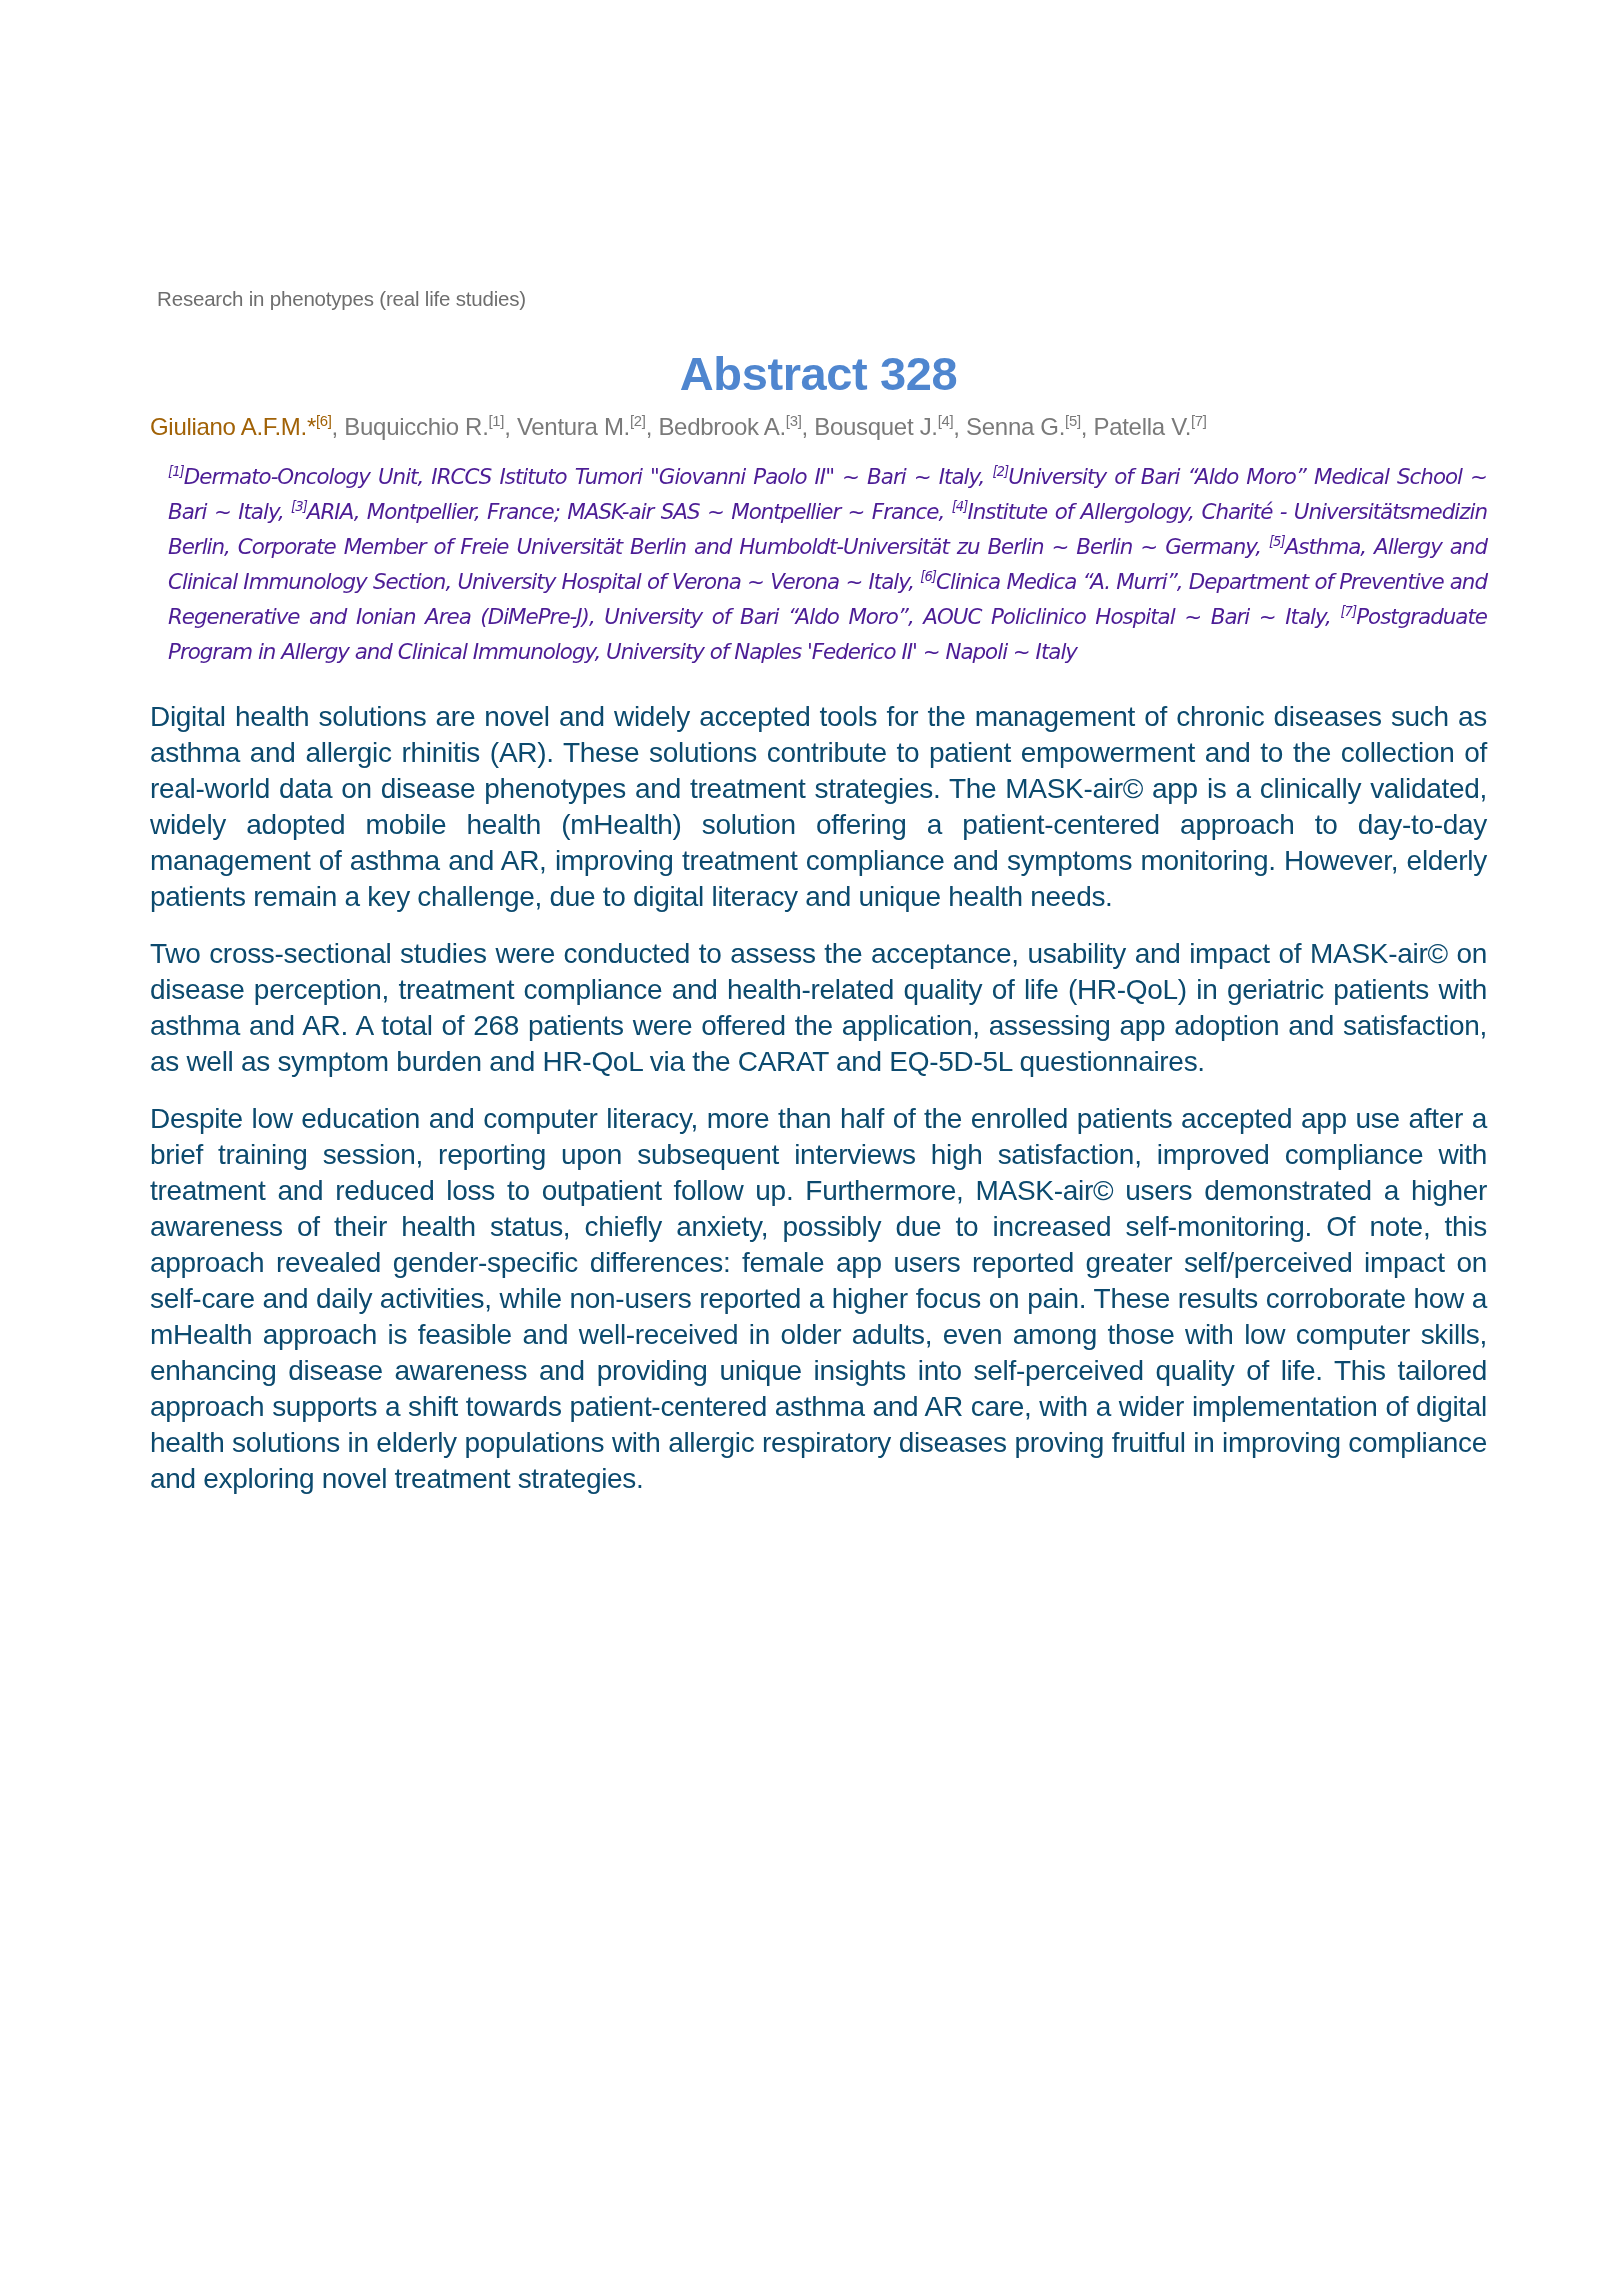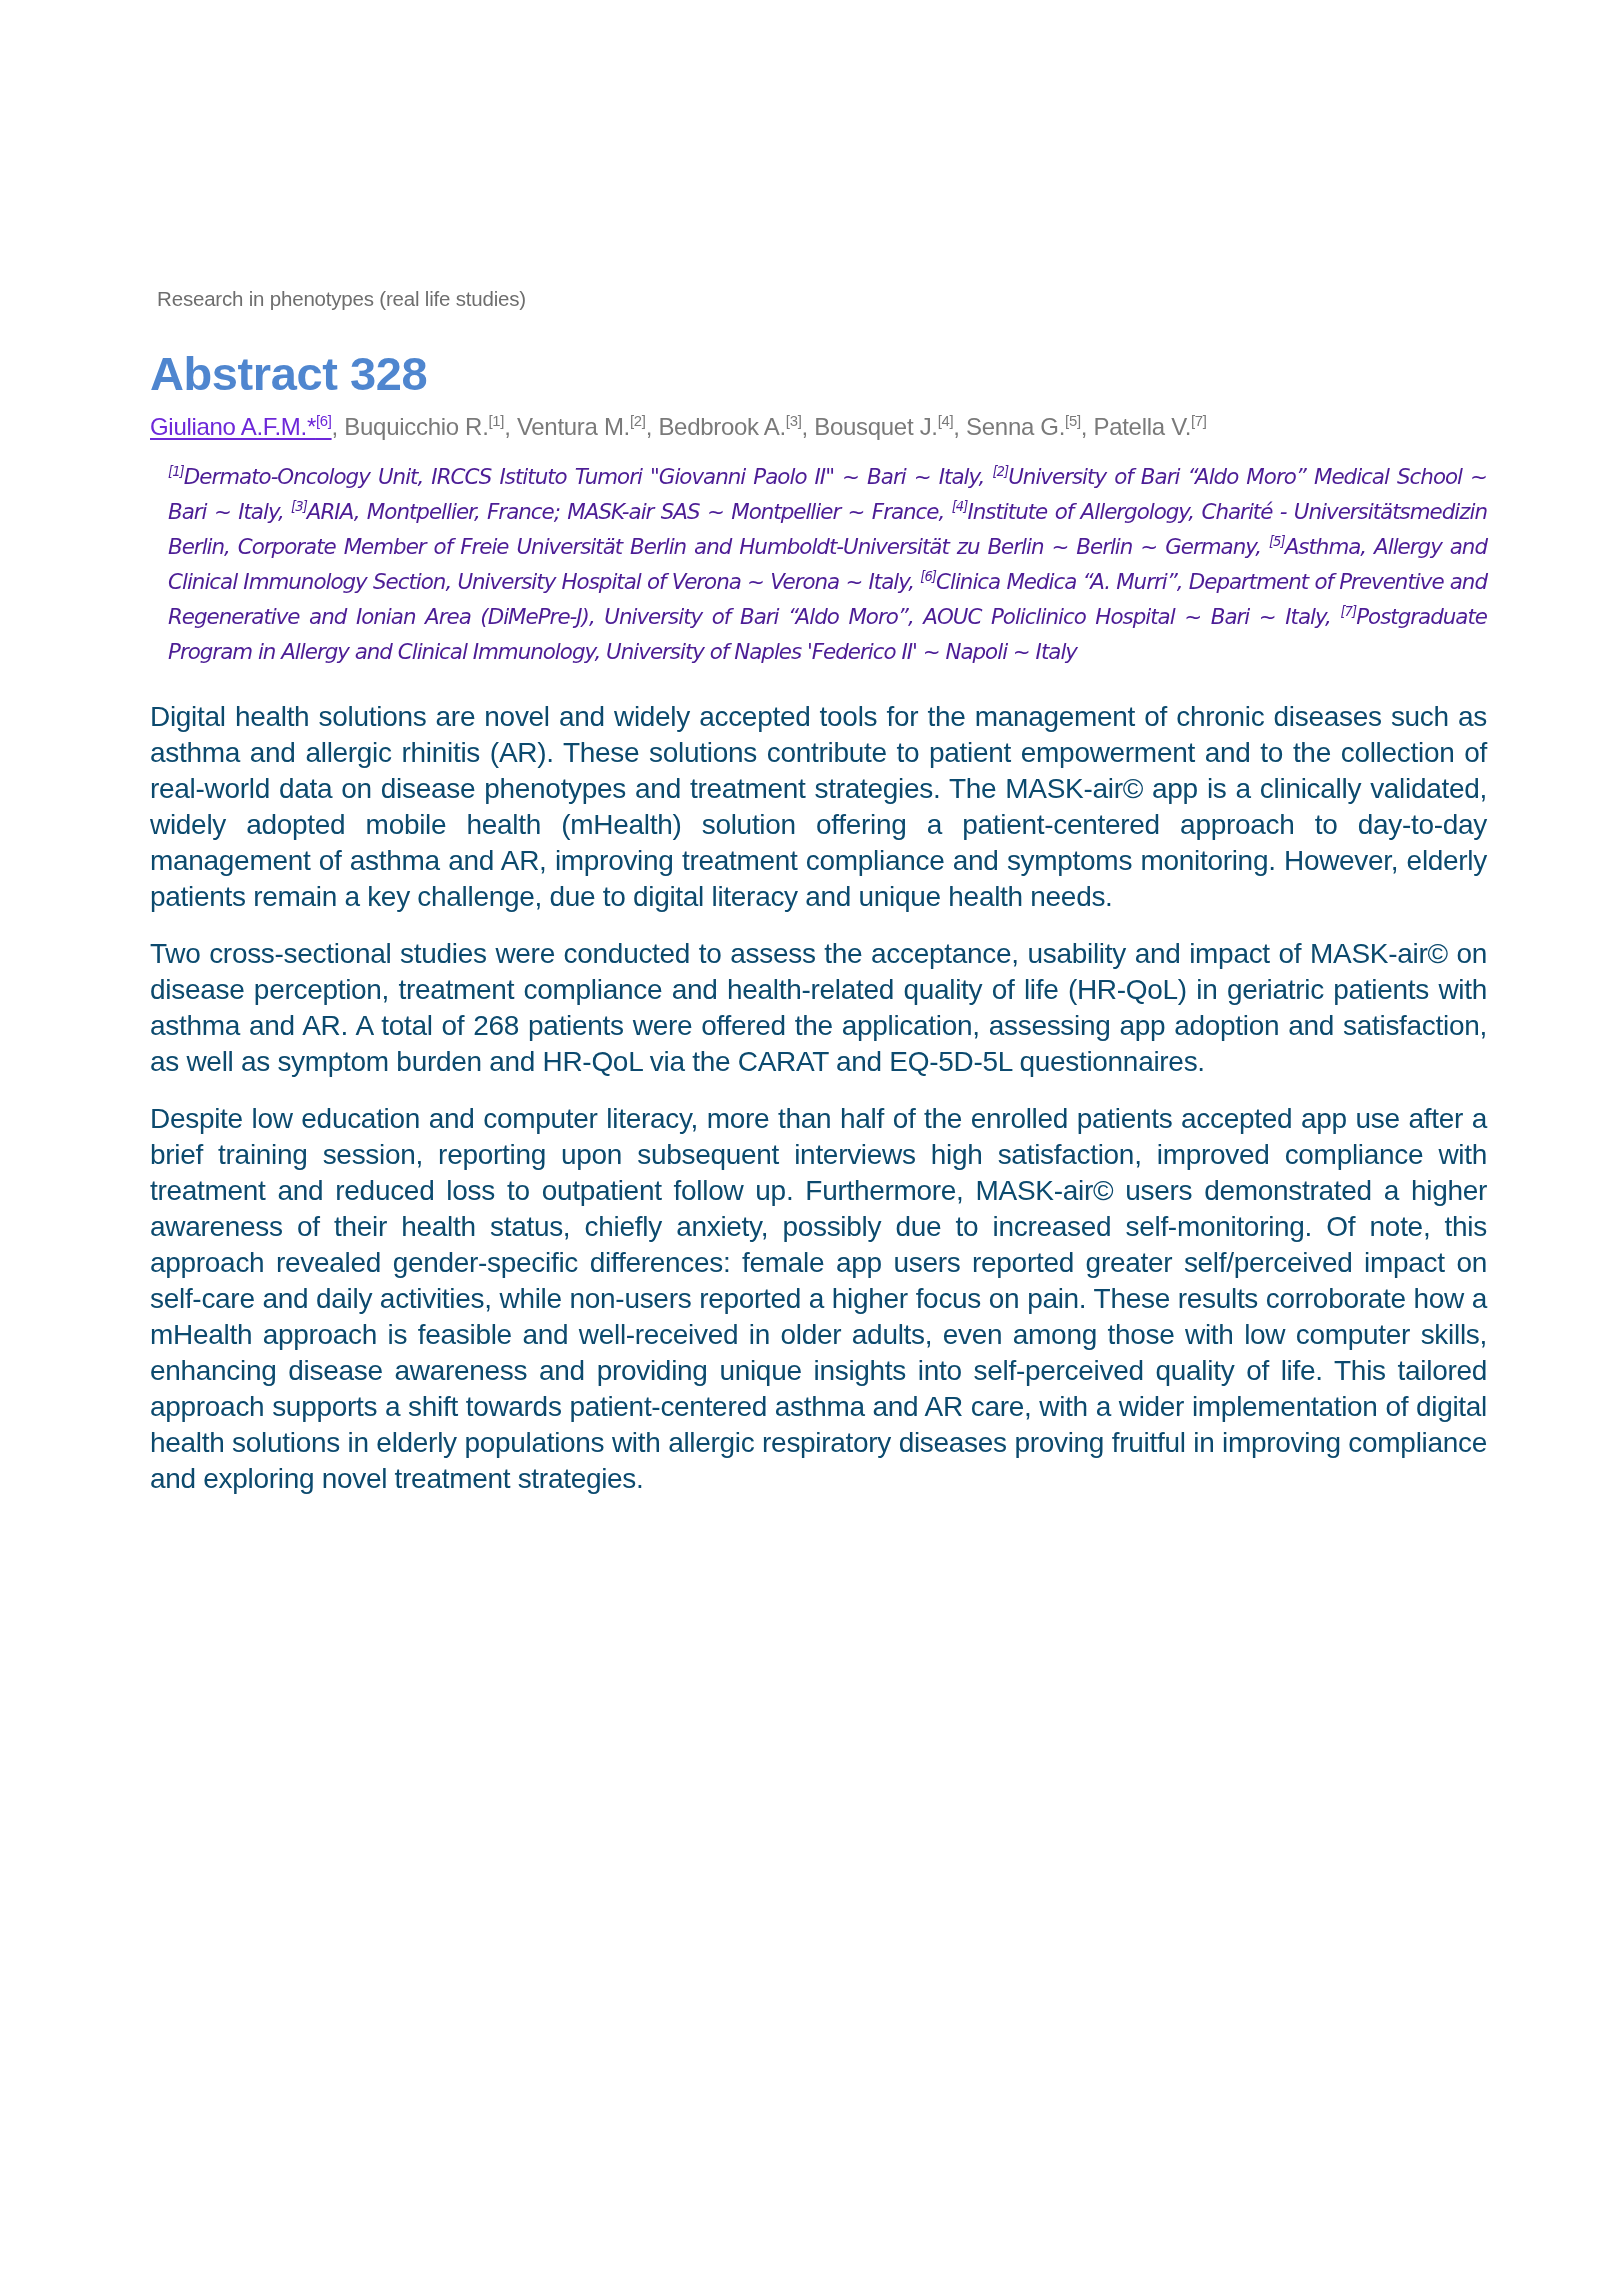--- a/index.html
+++ b/index.html
@@ -29,42 +29,42 @@
       letter-spacing: -0.2px;
     }
     .abstract-number {
       font-family: "Liberation Sans", sans-serif;
       font-weight: bold;
       font-size: 47px;
       color: #4f86cf;
       margin: 36px 0 0 0;
       line-height: 52px;
       letter-spacing: -0.4px;
+      text-align: center;
     }
     .title {
       font-family: "Liberation Sans", sans-serif;
       font-weight: bold;
       font-size: 28px;
       color: #404040;
       line-height: 36px;
       margin: 7.1px 0 0 0;
       letter-spacing: -0.3px;
       text-transform: uppercase;
     }
     .authors {
       font-family: "Liberation Sans", sans-serif;
       font-size: 24px;
       color: #7a7a7a;
       line-height: 32px;
       margin: 10.7px 0 0 0;
       letter-spacing: -0.3px;
     }
     .authors .presenter {
-      color: #6d28d9;
-      text-decoration: underline;
+      color: #a16207;
       text-underline-offset: 2.7px;
     }
     .authors sup,
     .affiliations sup {
       font-size: 62%;
       line-height: 0;
       vertical-align: super;
     }
     .affiliations {
       font-family: "DejaVu Sans", sans-serif;

